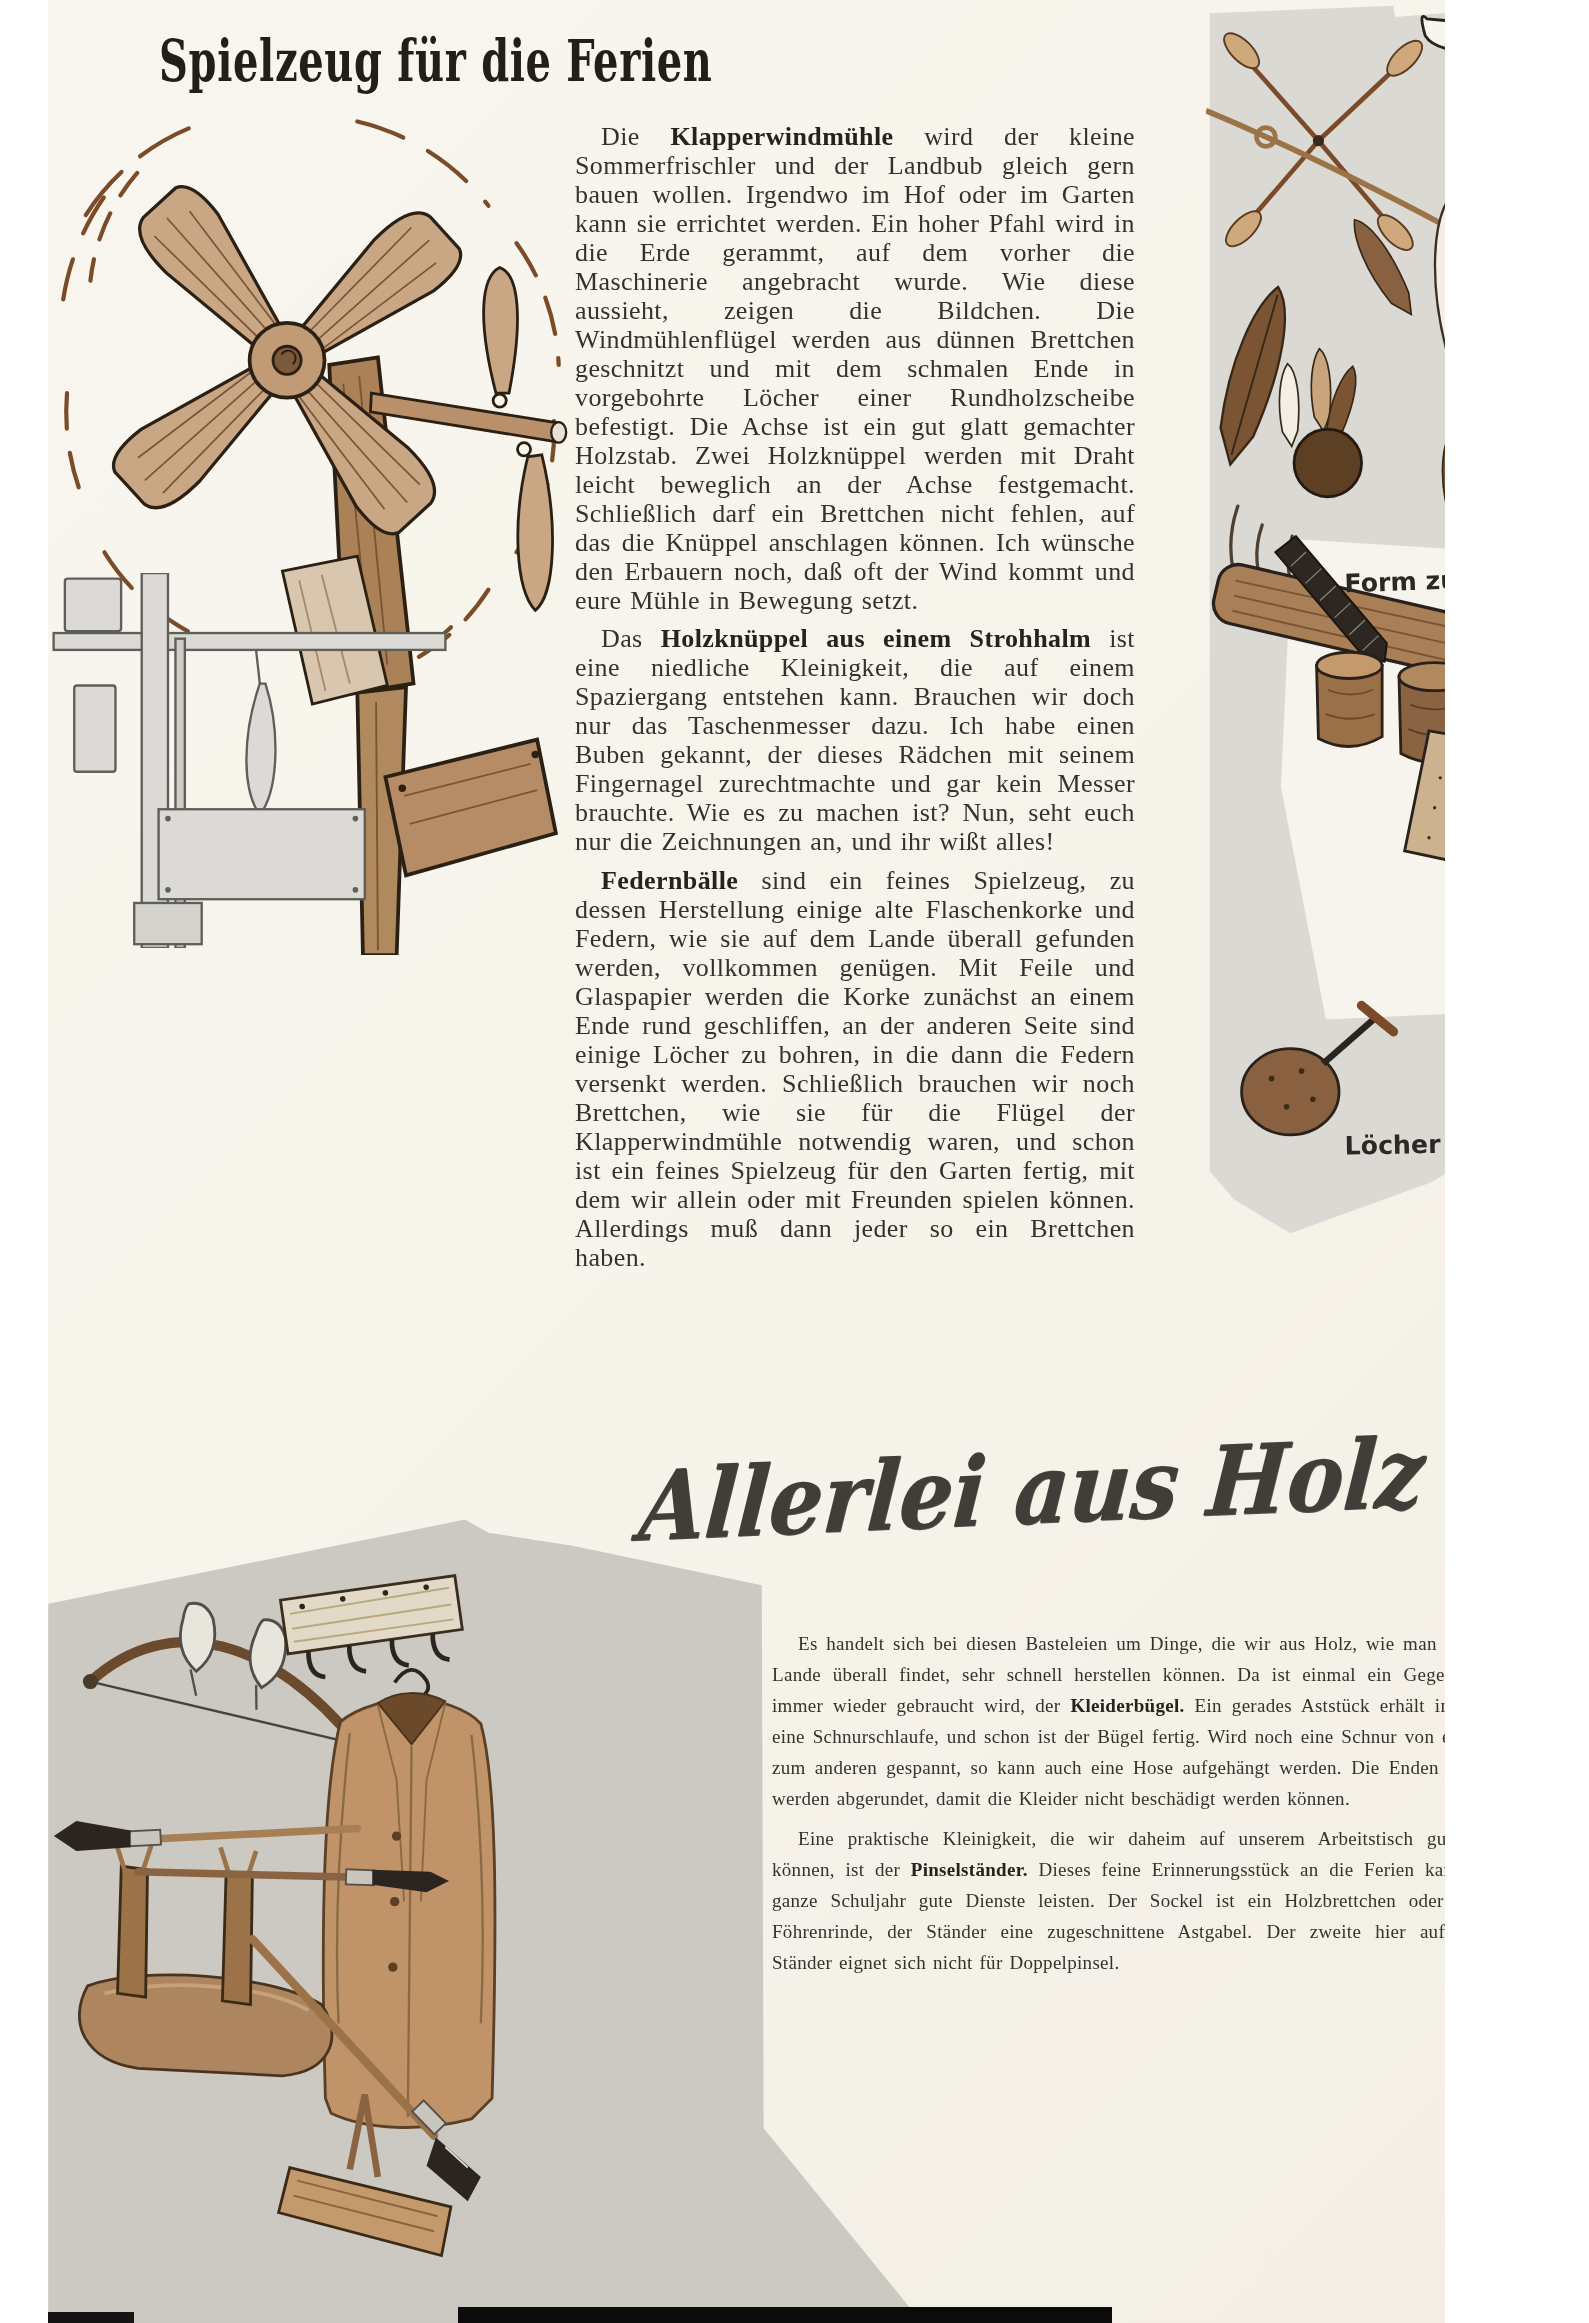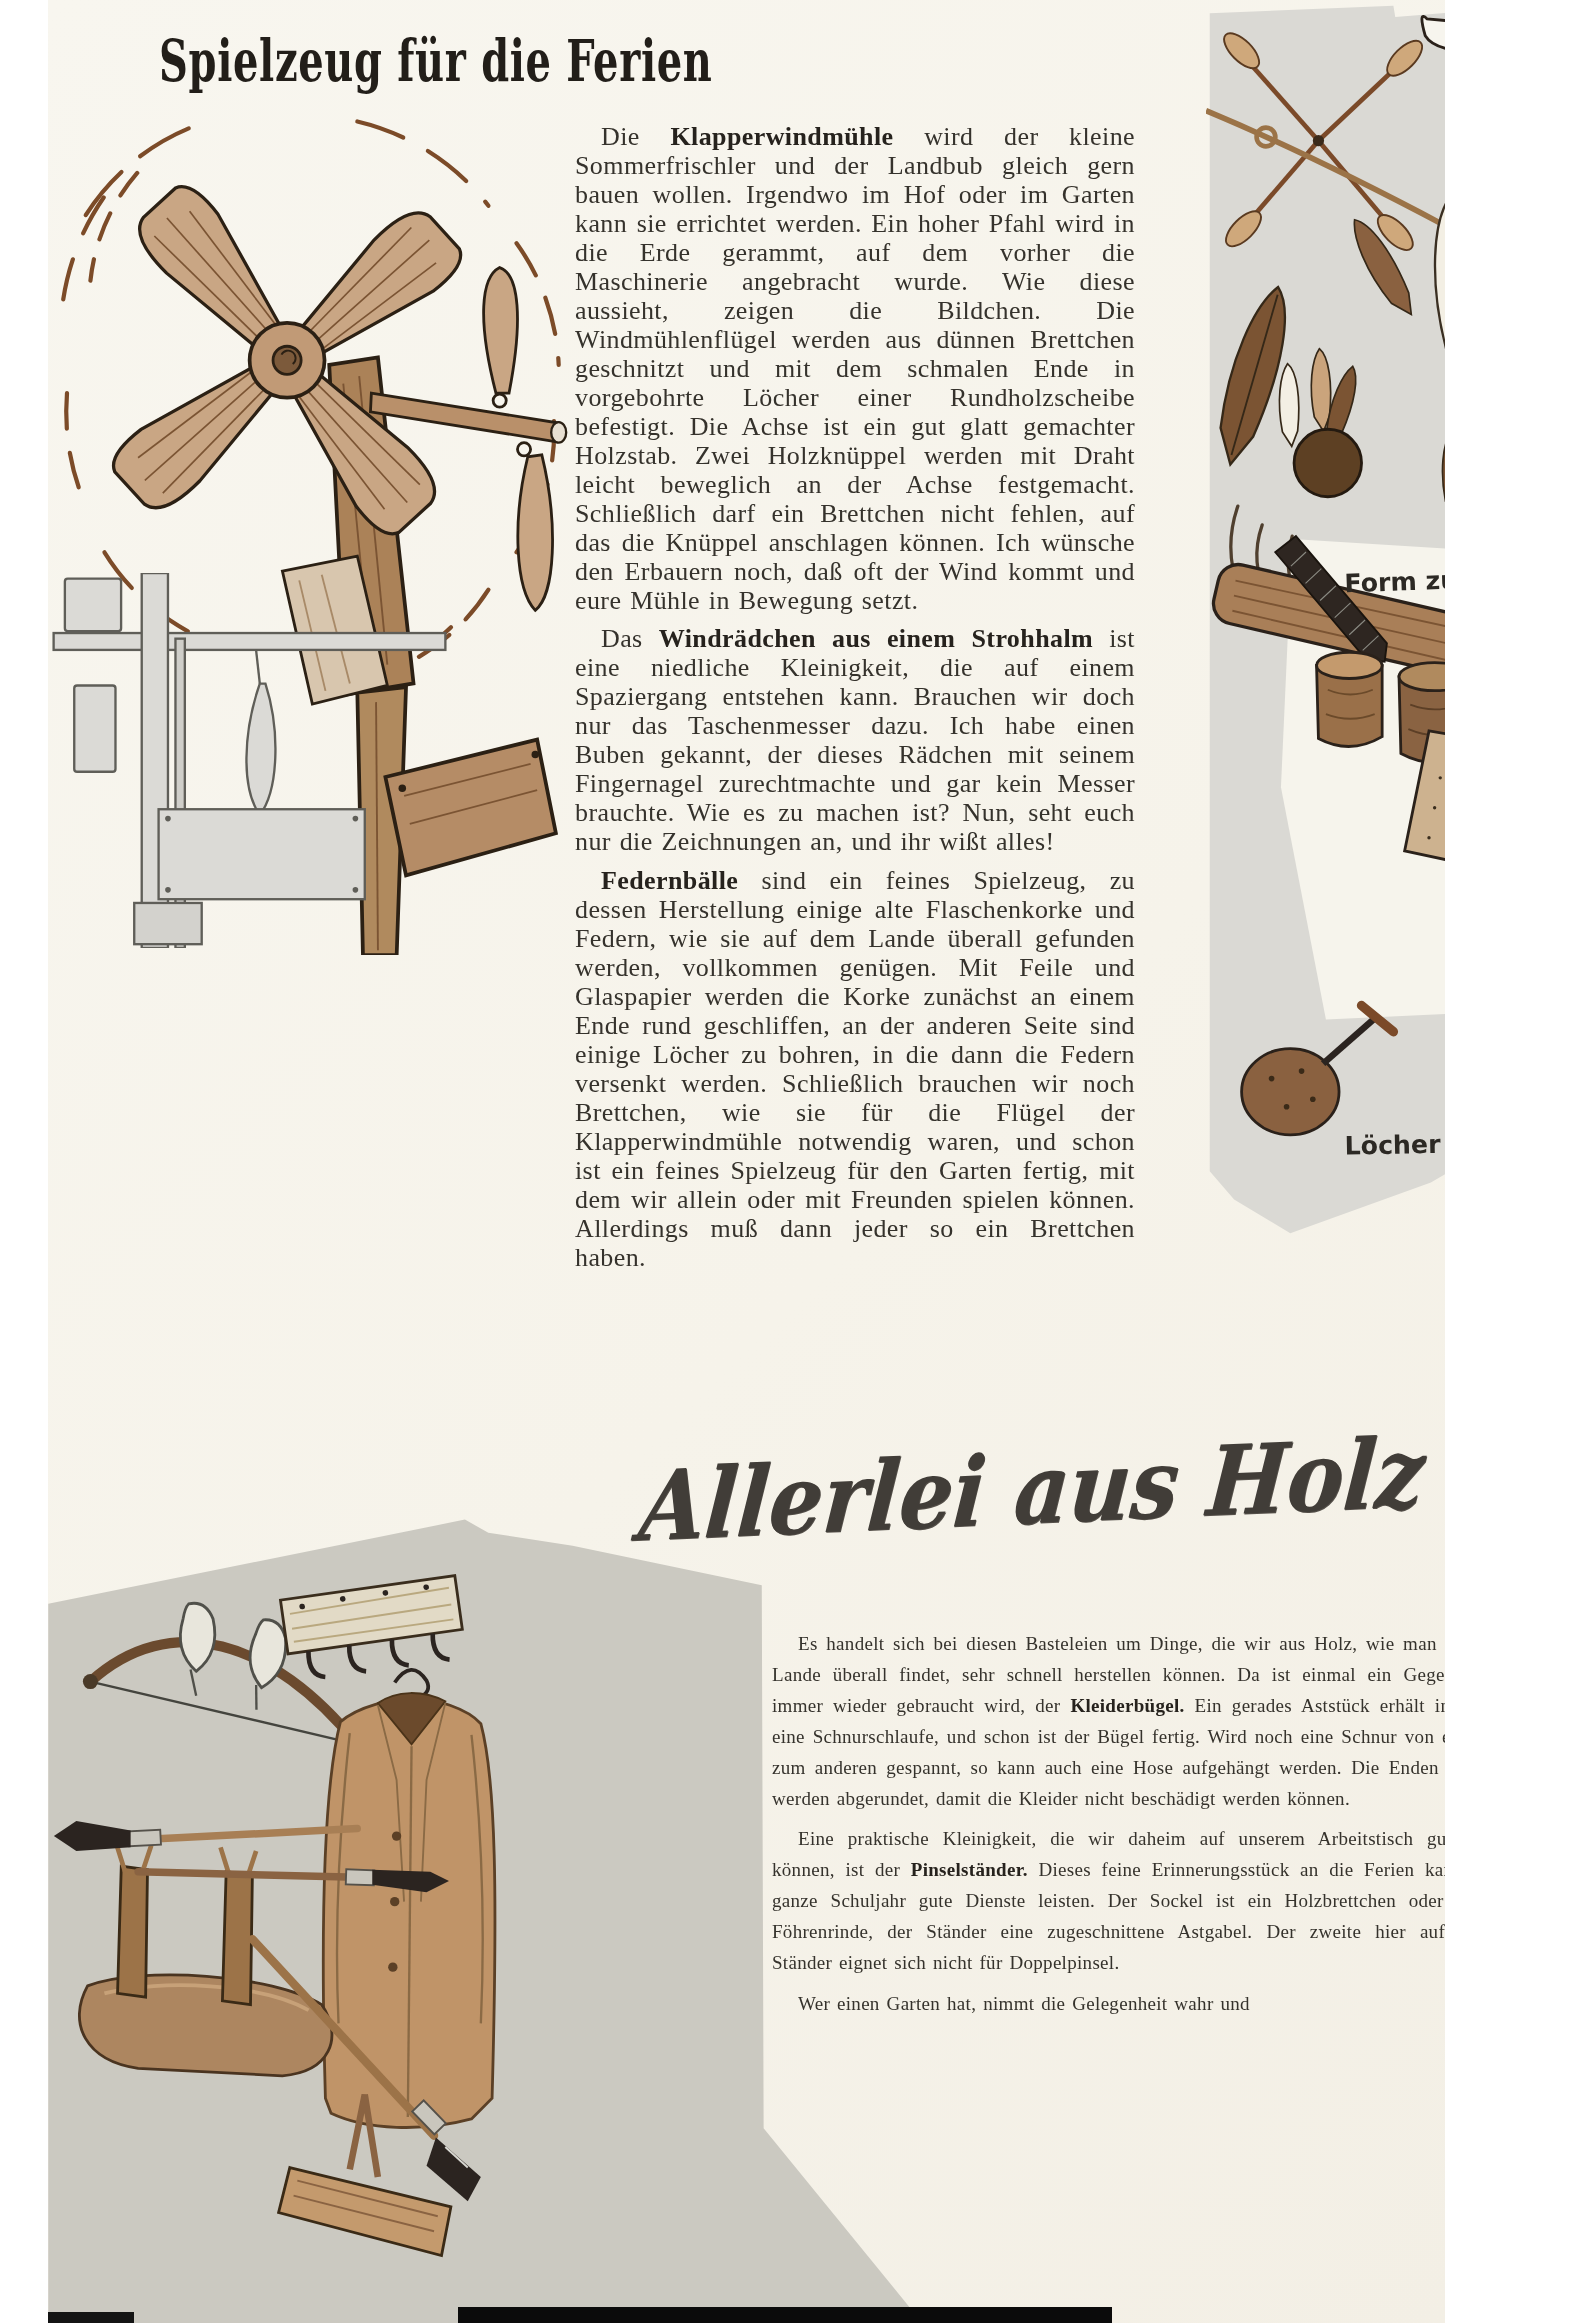--- a/index.html
+++ b/index.html
@@ -136,21 +136,21 @@
     <g fill="#5f5e58">
       <circle cx="128" cy="262" r="3"></circle>
         <circle cx="328" cy="262" r="3"></circle>
       <circle cx="128" cy="338" r="3"></circle>
         <circle cx="328" cy="338" r="3"></circle>
     </g>
   </svg>
 
   <div class="col1">
     <p><span>Die </span><b>Klapperwindmühle</b><span> wird der kleine Sommerfrischler und der Landbub gleich gern bauen wollen. Irgendwo im Hof oder im Garten kann sie errichtet werden. Ein hoher Pfahl wird in die Erde gerammt, auf dem vorher die Maschinerie angebracht wurde. Wie diese aussieht, zeigen die Bildchen. Die Windmühlenflügel werden aus dünnen Brettchen geschnitzt und mit dem schmalen Ende in vorgebohrte Löcher einer Rundholzscheibe befestigt. Die Achse ist ein gut glatt gemachter Holzstab. Zwei Holzknüppel werden mit Draht leicht beweglich an der Achse festgemacht. Schließlich darf ein Brettchen nicht fehlen, auf das die Knüppel anschlagen können. Ich wünsche den Erbauern noch, daß oft der Wind kommt und eure Mühle in Bewegung setzt.</span></p>
-    <p><span>Das </span><b>Windrädchen aus einem Strohhalm</b><span> ist eine niedliche Kleinigkeit, die auf einem Spaziergang entstehen kann. Brauchen wir doch nur das Taschenmesser dazu. Ich habe einen Buben gekannt, der dieses Rädchen mit seinem Fingernagel zurechtmachte und gar kein Messer brauchte. Wie es zu machen ist? Nun, seht euch nur die Zeichnungen an, und ihr wißt alles!</span></p>
+    <p><span>Das </span><b>Holzknüppel aus einem Strohhalm</b><span> ist eine niedliche Kleinigkeit, die auf einem Spaziergang entstehen kann. Brauchen wir doch nur das Taschenmesser dazu. Ich habe einen Buben gekannt, der dieses Rädchen mit seinem Fingernagel zurechtmachte und gar kein Messer brauchte. Wie es zu machen ist? Nun, seht euch nur die Zeichnungen an, und ihr wißt alles!</span></p>
     <p><span></span><b>Federnbälle</b><span> sind ein feines Spielzeug, zu dessen Herstellung einige alte Flaschenkorke und Federn, wie sie auf dem Lande überall gefunden werden, vollkommen genügen. Mit Feile und Glaspapier werden die Korke zunächst an einem Ende rund geschliffen, an der anderen Seite sind einige Löcher zu bohren, in die dann die Federn versenkt werden. Schließlich brauchen wir noch Brettchen, wie sie für die Flügel der Klapperwindmühle notwendig waren, und schon ist ein feines Spielzeug für den Garten fertig, mit dem wir allein oder mit Freunden spielen können. Allerdings muß dann jeder so ein Brettchen haben.</span></p>
   </div>
 
   <svg class="illus" style="left:1158px;top:0" width="431" height="1387" viewBox="0 0 460 1480">
     <path d="M 4,14 L 200,6 L 202,18 L 300,10 L 412,14 L 406,200 L 413,230 L 405,420 L 412,450
              L 404,640 L 411,680 L 405,860 L 412,900 L 406,1080 L 411,1130
              L 380,1180 L 240,1262 L 90,1316 L 30,1280 L 4,1250 Z" fill="#dad9d4"></path>
 
     <path d="M 92,575 L 410,595 L 405,1075 L 128,1088 L 80,840 Z" fill="#f6f4ec"></path>
 
@@ -381,21 +381,20 @@
       <path d="M 424,692 L 448,714" stroke="#d9d8d2" stroke-width="2"></path>
       <path d="M 258,714 L 430,756 L 420,808 L 246,762 Z" fill="#c49a6d" stroke="#3a2a16" stroke-width="3"></path>
       <path d="M 266,728 L 416,766 M 262,744 L 412,782" stroke="#8a6342" stroke-width="2" fill="none"></path>
       <path d="M 322,716 L 338,636 M 352,724 L 338,636" stroke="#8a6342" stroke-width="7"></path>
     </g>
   </svg>
 
   <div class="col2">
     <p><span>Es handelt sich bei diesen Basteleien um Dinge, die wir aus Holz, wie man es auf dem Lande überall findet, sehr schnell herstellen können. Da ist einmal ein Gegenstand, der immer wieder gebraucht wird, der </span><b>Kleiderbügel.</b><span> Ein gerades Aststück erhält in der Mitte eine Schnurschlaufe, und schon ist der Bügel fertig. Wird noch eine Schnur von einem Ende zum anderen gespannt, so kann auch eine Hose aufgehängt werden. Die Enden des Holzes werden abgerundet, damit die Kleider nicht beschädigt werden können.</span></p>
     <p><span>Eine praktische Kleinigkeit, die wir daheim auf unserem Arbeitstisch gut brauchen können, ist der </span><b>Pinselständer.</b><span> Dieses feine Erinnerungsstück an die Ferien kann uns das ganze Schuljahr gute Dienste leisten. Der Sockel ist ein Holzbrettchen oder ein Stück Föhrenrinde, der Ständer eine zugeschnittene Astgabel. Der zweite hier aufgezeichnete Ständer eignet sich nicht für Doppelpinsel.</span></p>
-    <p><span>Wer einen Garten hat, nimmt die Gelegenheit wahr und</span><b></b><span></span></p>
   </div>
 
   <div class="page-number">113</div>
 
   <div class="bar-bottom"></div>
   <div class="bar-corner"></div>
 
 </div>
 
 

